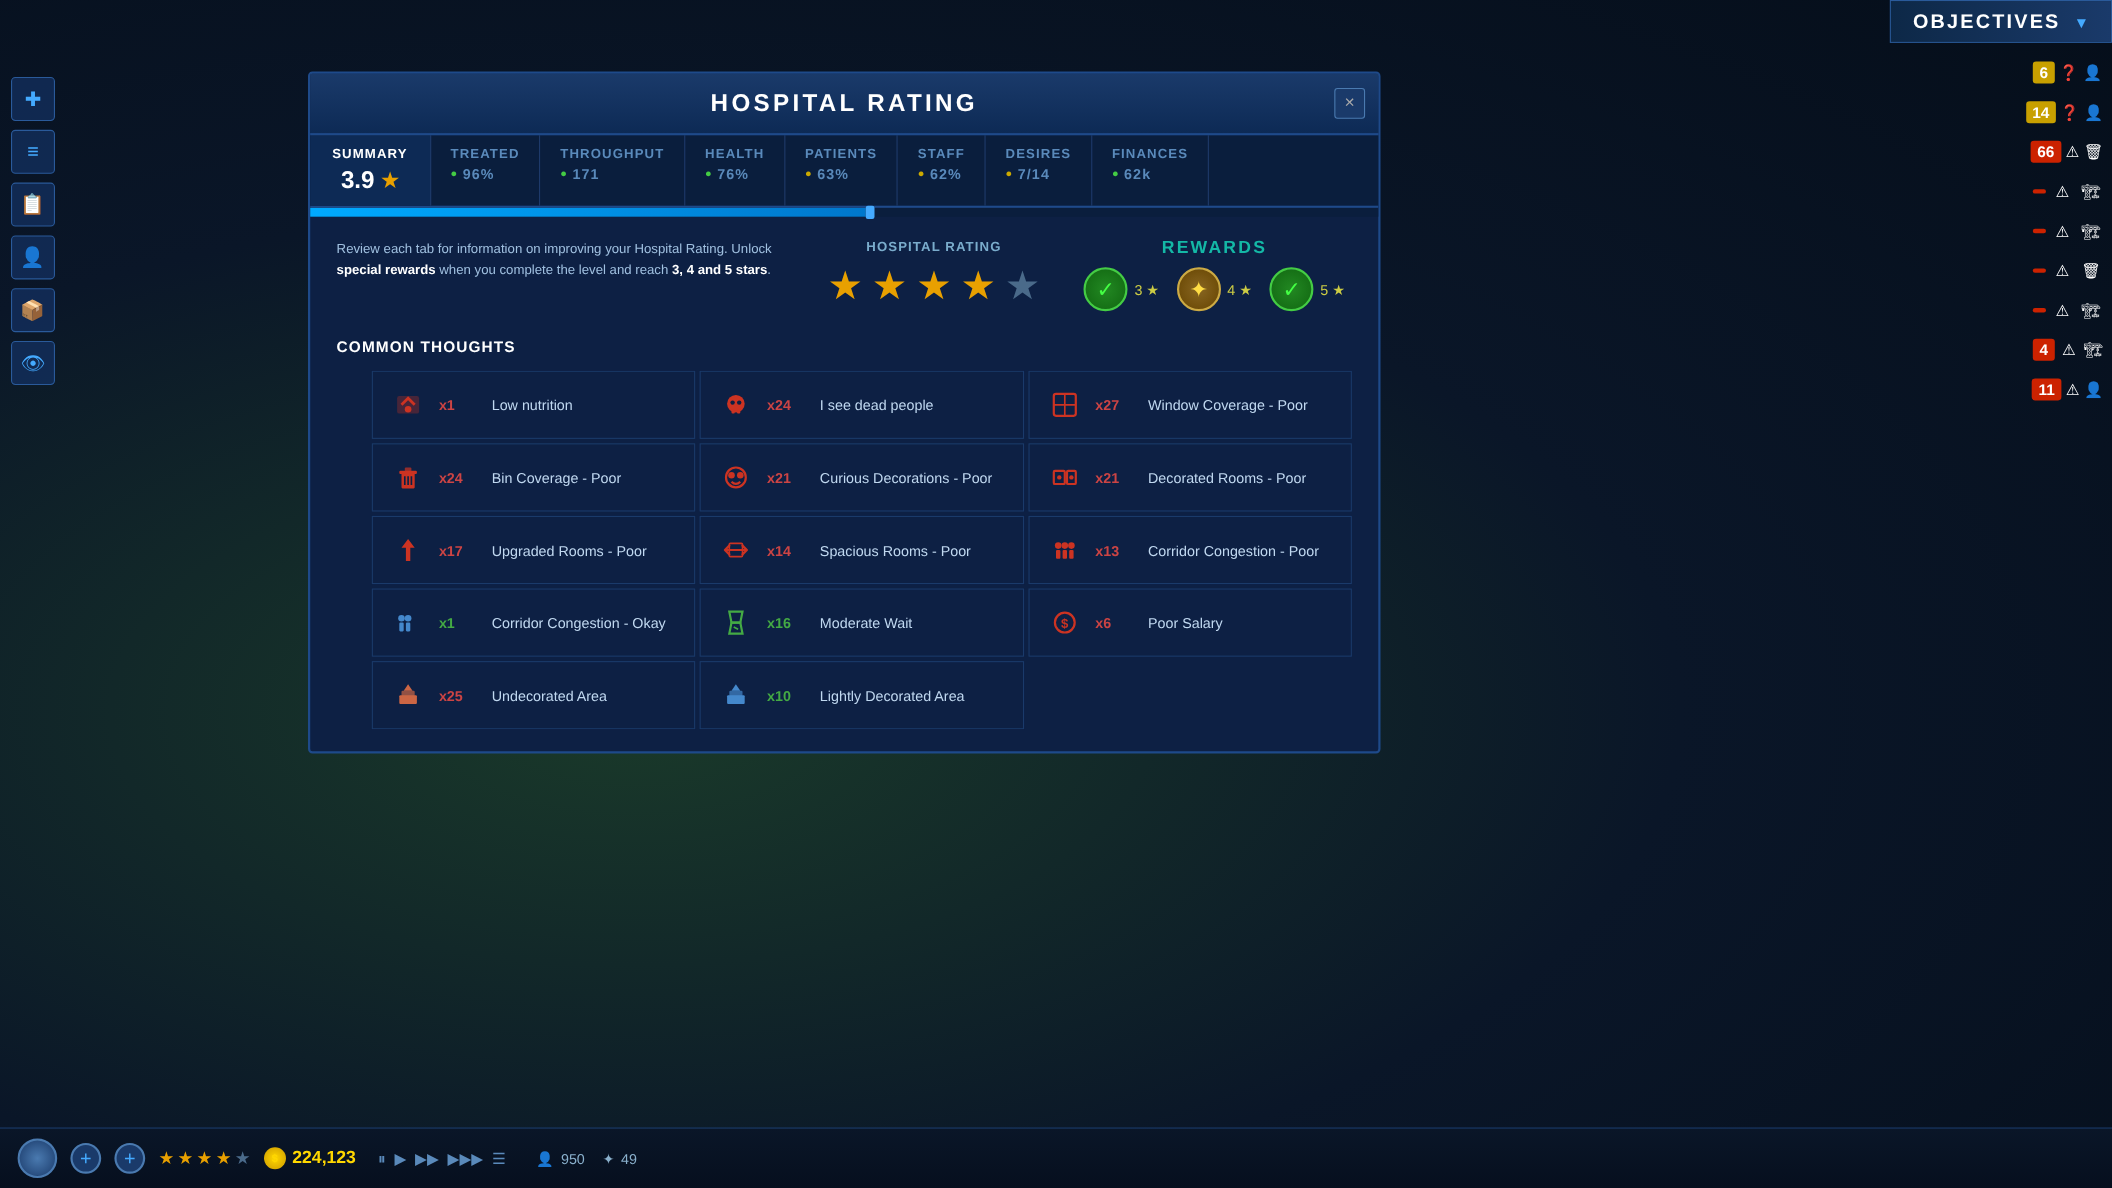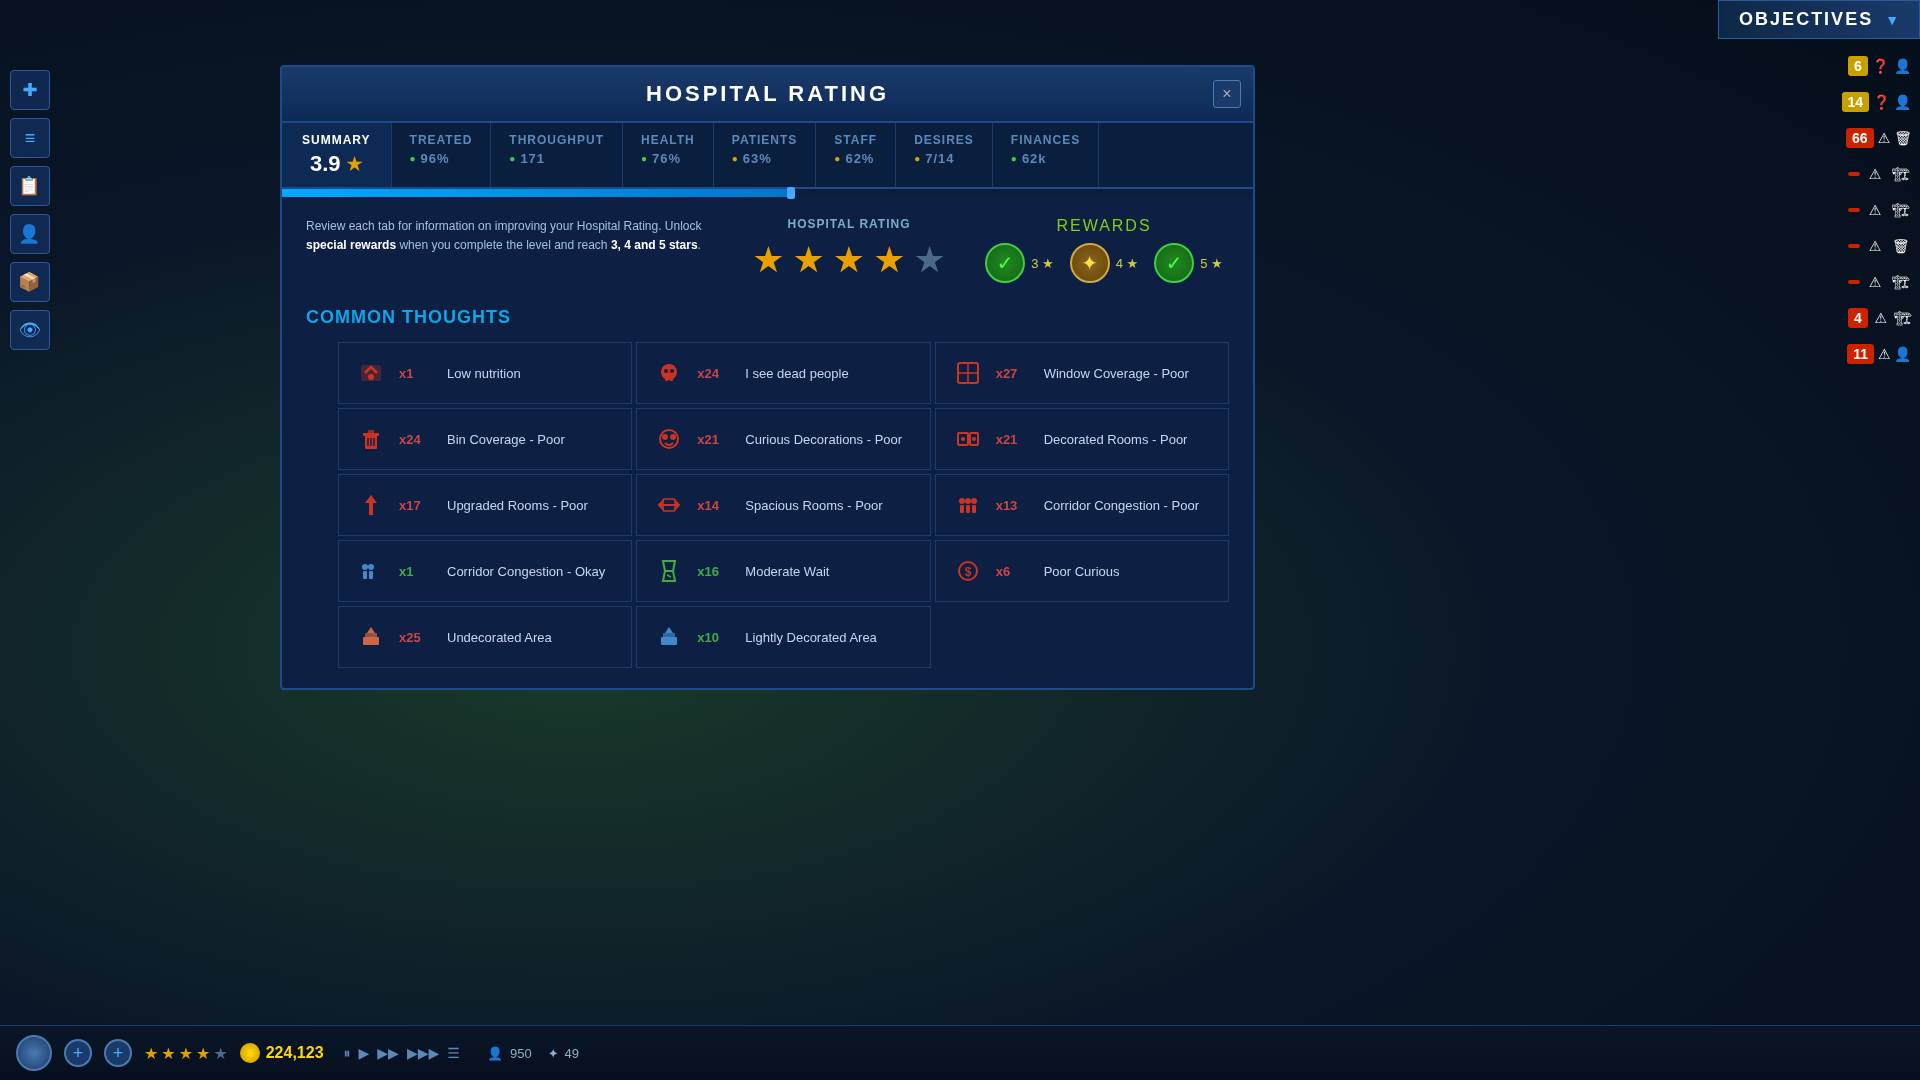--- a/index.html
+++ b/index.html
@@ -244,23 +244,23 @@
       font-size: 36px;
     }
     .rewards-section {
       display: flex;
       flex-direction: column;
       align-items: center;
       gap: 8px;
       min-width: 250px;
     }
     .rewards-label {
-      color: #84cc16;
+      color: #14b8a6;
       font-size: 16px;
-      font-weight: normal;
+      font-weight: bold;
       letter-spacing: 2px;
     }
     .rewards-row {
       display: flex;
       gap: 16px;
       align-items: center;
     }
     .reward-item {
       display: flex;
       align-items: center;
@@ -285,22 +285,22 @@
       border: 2px solid #ccaa44;
       color: #ffdd44;
     }
     .reward-stars {
       color: #cccc44;
       font-size: 13px;
     }
 
     
     .section-title {
-      color: #0ea5e9;
-      font-size: 18px;
+      color: #ffffff;
+      font-size: 14px;
       font-weight: bold;
       letter-spacing: 1px;
       margin-bottom: 14px;
     }
 
     .thoughts-grid {
       display: grid;
       grid-template-columns: 1fr 1fr 1fr;
       gap: 4px;
       max-height: 390px;
@@ -782,21 +782,21 @@
       </div>
 
       <div class="thought-item">
         <div class="thought-icon">
           <svg viewBox="0 0 28 28" fill="none">
             <circle cx="14" cy="14" r="9" stroke="#cc3322" stroke-width="2" fill="none"></circle>
             <text x="14" y="19" text-anchor="middle" fill="#cc3322" font-size="12" font-weight="bold">$</text>
           </svg>
         </div>
         <span class="thought-count">x6</span>
-        <span class="thought-text">Poor Curious</span>
+        <span class="thought-text">Poor Salary</span>
       </div>
 
       <div class="thought-item">
         <div class="thought-icon">
           <svg viewBox="0 0 28 28" fill="none">
             <rect x="6" y="14" width="16" height="8" rx="1" fill="#cc6644"></rect>
             <rect x="8" y="10" width="12" height="5" rx="1" fill="#cc6644" opacity="0.7"></rect>
             <path d="M10 10 L14 4 L18 10" fill="#cc6644"></path>
           </svg>
         </div>

